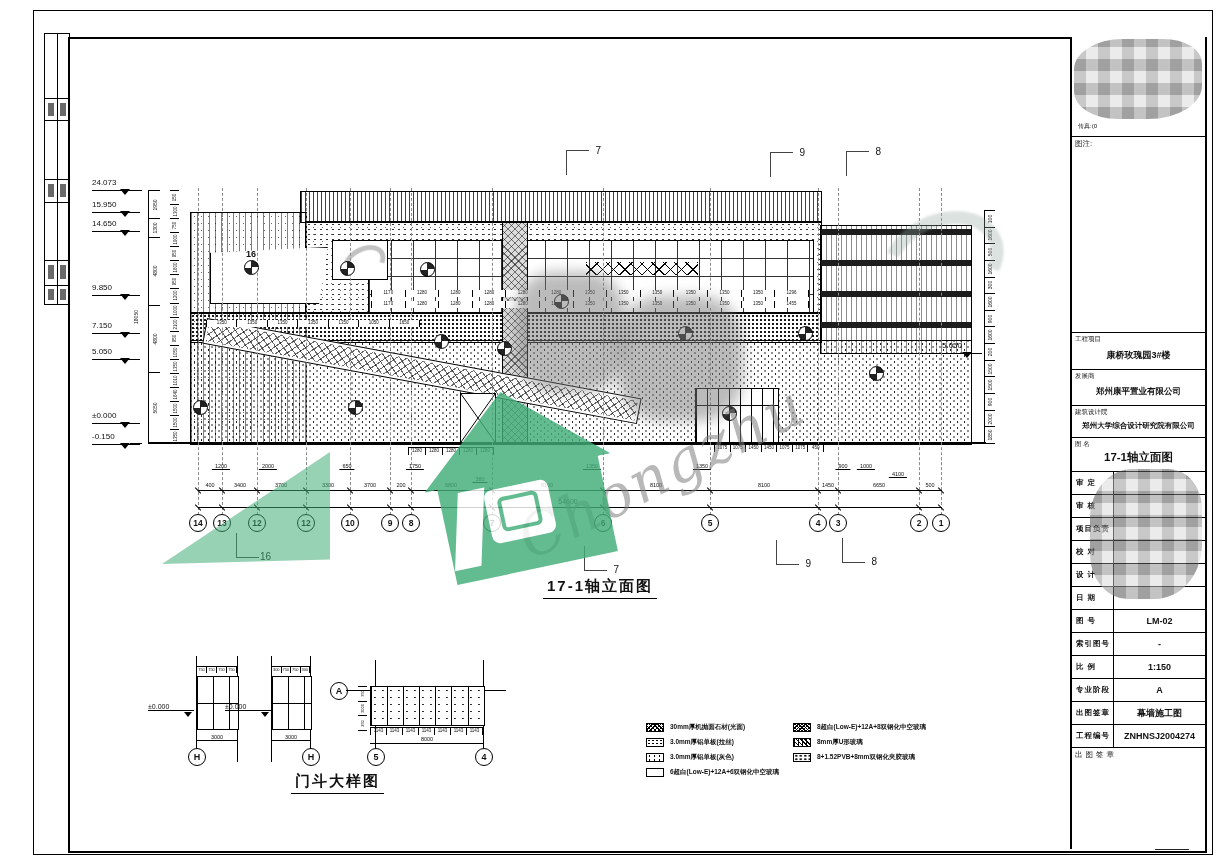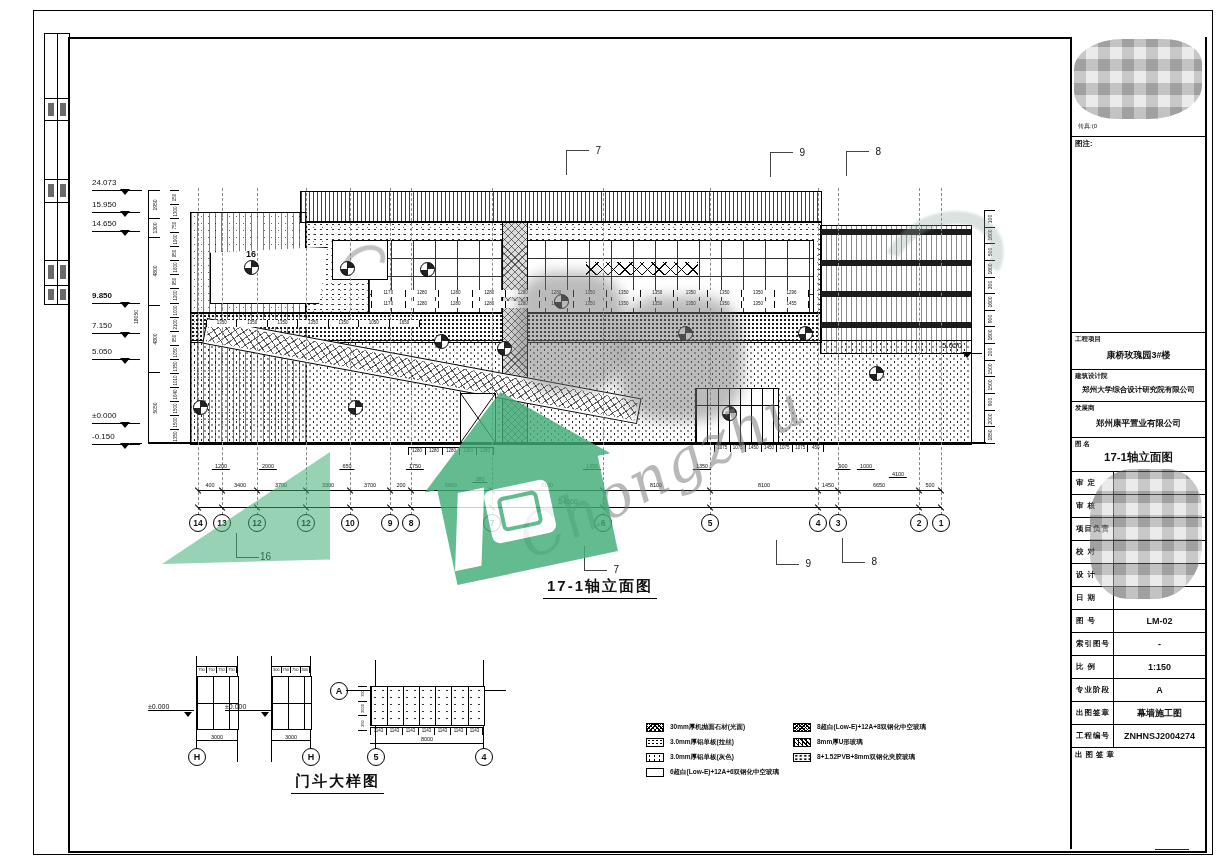--- a/index.html
+++ b/index.html
@@ -73,21 +73,21 @@
   .sw-alum2{background-image:radial-gradient(#000 .8px,transparent 1px);background-size:5px 4px;}
   .sw-plain{background:#fff;}
   .sw-dense{background-image:repeating-linear-gradient(45deg,#000 0 1px,transparent 1px 2.5px),repeating-linear-gradient(-45deg,#000 0 1px,transparent 1px 2.5px);}
   .sw-uglass{background-image:repeating-linear-gradient(90deg,#000 0 1px,transparent 1px 4px),repeating-linear-gradient(45deg,#000 0 1px,transparent 1px 3px);}
   .sw-lam{background-image:radial-gradient(#000 1px,transparent 1.2px);background-size:4.5px 3.5px;}
   
   .dwg-title{font-size:15px;font-weight:bold;letter-spacing:2px;border-bottom:1.6px solid #000;padding:0 4px 2px;}
   
   .tb{left:1070px;top:37px;width:135px;height:812px;border-left:2px solid #000;box-sizing:border-box;background:#fff;}
   .tb-row{position:relative;border-bottom:1.4px solid #000;box-sizing:border-box;}
-  .tb-label{position:absolute;left:3px;top:2px;font-size:6.5px;font-weight:bold;}
+  .tb-label{position:absolute;left:3px;top:2px;font-size:6.5px;font-weight:normal;}
   .tb-value{position:absolute;left:0;right:0;top:0;bottom:0;display:flex;align-items:center;justify-content:center;font-size:9px;font-weight:bold;text-align:center;}
   .tb-pair{display:flex;align-items:stretch;border-bottom:1.2px solid #000;height:23px;box-sizing:border-box;}
   .tb-pair .l{width:42px;border-right:1.2px solid #000;font-size:7.5px;font-weight:bold;display:flex;align-items:center;padding-left:4px;box-sizing:border-box;letter-spacing:1px;}
   .tb-pair .v{flex:1;display:flex;align-items:center;justify-content:center;font-size:9px;font-weight:bold;}
   .mosaic{background-image:repeating-linear-gradient(0deg,rgba(70,70,70,.30) 0 12px,rgba(200,200,200,.28) 12px 24px),repeating-linear-gradient(90deg,rgba(110,110,110,.38) 0 12px,rgba(235,235,235,.30) 12px 24px);border-radius:38% 30% 42% 34%;}
   .microtxt{font-size:6px;}
   
   .dd-panel{border:1px solid #000;background-image:radial-gradient(rgba(0,0,0,.8) .7px,transparent .9px);background-size:8px 7px;background-color:#fff;}
   .dd-grid{background-image:repeating-linear-gradient(90deg,#000 0 1px,transparent 1px 16px),linear-gradient(#000 0 0);background-size:auto,100% 1px;background-repeat:repeat,no-repeat;background-position:0 0,0 50%;}
   .dd-bub{width:16px;height:16px;border:1px solid #000;border-radius:50%;background:#fff;font-size:9px;font-weight:bold;text-align:center;line-height:16px;}
@@ -173,21 +173,21 @@
       <div class="abs lvl" style="top: 200px;">
         <span>15.950</span>
         <i class="tri"></i>
       </div>
 
       <div class="abs lvl" style="top: 219px;">
         <span>14.650</span>
         <i class="tri"></i>
       </div>
 
-      <div class="abs lvl" style="top: 291px; font-weight: bold;">
+      <div class="abs lvl" style="top: 283px;">
         <span>9.850</span>
         <i class="tri"></i>
       </div>
 
       <div class="abs lvl" style="top: 321px;">
         <span>7.150</span>
         <i class="tri"></i>
       </div>
 
       <div class="abs lvl" style="top: 347px;">
@@ -699,28 +699,28 @@
       <i class="abs mosaic" style="left:2px;top:2px;width:128px;height:80px"></i>
       <span class="abs microtxt" style="left:6px;top:85px">传真:(0</span>
     </div>
     <div class="tb-row" style="height:196px">
       <span class="tb-label" style="font-size:7.5px">图注:</span>
     </div>
     <div class="tb-row" style="height:37px">
       <span class="tb-label">工程项目</span>
       <span class="tb-value" style="padding-top:8px">康桥玫瑰园3#楼</span>
     </div>
+    <div class="tb-row" style="height:36px">
+      <span class="tb-label">发展商</span>
+      <span class="tb-value" style="font-size:8.5px;padding-top:8px">郑州康平置业有限公司</span>
+    </div>
     <div class="tb-row" style="height:32px">
       <span class="tb-label">建筑设计院</span>
       <span class="tb-value" style="font-size:7.5px;padding-top:8px">郑州大学综合设计研究院有限公司</span>
     </div>
-    <div class="tb-row" style="height:36px">
-      <span class="tb-label">发展商</span>
-      <span class="tb-value" style="font-size:8.5px;padding-top:8px">郑州康平置业有限公司</span>
-    </div>
     <div class="tb-row" style="height:34px">
       <span class="tb-label">图 名</span>
       <span class="tb-value" style="font-size:11.5px;padding-top:6px">17-1轴立面图</span>
     </div>
     <div>
 
         <div class="tb-pair">
           <span class="l">审 定</span>
           <span class="v"></span>
         </div>

